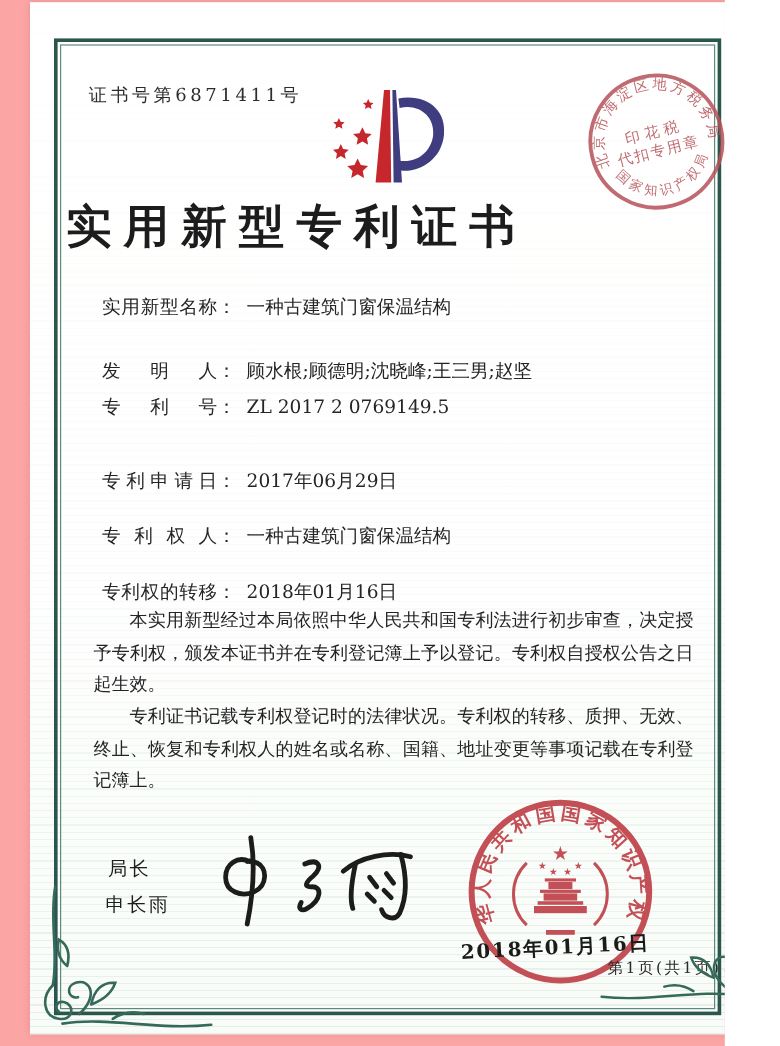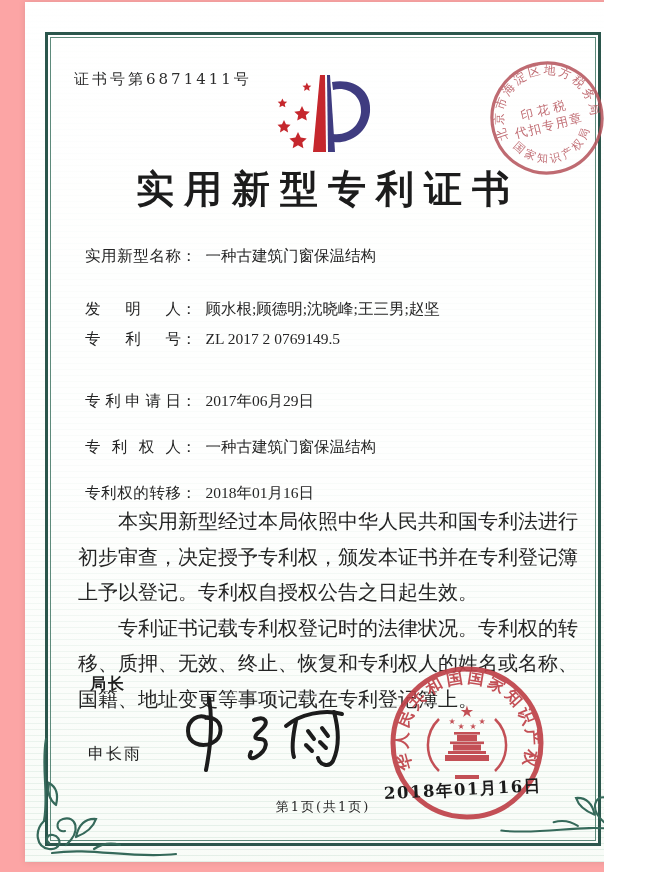--- a/index.html
+++ b/index.html
@@ -25,44 +25,44 @@
     content:"";position:absolute;inset:2px;border:1px solid #5d8a7b;
   }
   .cert-number{
     position:absolute;left:74px;top:70px;
     font-size:15px;letter-spacing:3px;color:#2c2c2c;
   }
   .logo{position:absolute;left:256px;top:72px;}
   .tax-stamp{position:absolute;left:487px;top:58px;transform:rotate(-14deg);opacity:.85;}
   .title{
     position:absolute;left:45px;top:164px;width:556px;
-    text-align:center;font-size:38px;font-weight:bold;color:#1c1c1c;
+    text-align:left;font-size:38px;font-weight:bold;color:#1c1c1c;
     letter-spacing:10px;text-indent:10px;
   }
   .fields{position:absolute;left:85px;top:0;width:500px;}
-  .field{position:absolute;left:0;font-size:15.5px;white-space:nowrap;color:#252525;font-family:Liberation Serif, serif;}
+  .field{position:absolute;left:0;font-size:15.5px;white-space:nowrap;color:#252525;}
   .f0{top:246px}.f1{top:299px}.f2{top:329px}.f3{top:391px}.f4{top:437px}.f5{top:483px}
   .flabel{display:inline-block;width:96px;text-align:justify;text-align-last:justify;}
   .fcolon{display:inline-block;margin-right:9px;}
   .paragraphs{
     position:absolute;left:78px;top:504px;width:500px;
-    font-size:20px;line-height:1.78;text-align:justify;color:#242424;
+    font-size:15px;line-height:1.78;text-align:justify;color:#242424;
   }
   .paragraphs p{margin:0;text-indent:2em;}
-  .signer-title{position:absolute;left:90px;top:674px;font-size:16px;letter-spacing:2px;color:#1e1e1e;font-weight:bold;}
+  .signer-title{position:absolute;left:90px;top:714px;font-size:16px;letter-spacing:2px;color:#1e1e1e;}
   .signer-name{position:absolute;left:88px;top:744px;font-size:16px;letter-spacing:2px;color:#1e1e1e;text-align:center;}
   .signature{position:absolute;left:168px;top:690px;}
   .seal{position:absolute;left:388px;top:664px;opacity:.92;}
   .seal-date{
     position:absolute;left:384px;top:779px;
     font-size:16.5px;font-weight:bold;letter-spacing:1.5px;color:#1b1b1b;
     transform:rotate(-3deg);white-space:nowrap;
   }
   .footer{
-    position:absolute;left:45px;top:798px;width:556px;text-align:center;
+    position:absolute;left:45px;top:798px;width:556px;text-align:right;
     font-size:13px;letter-spacing:2px;color:#2a2a2a;
   }
   .flourish{position:absolute;}
   .flourish-left{left:36px;top:733px;}
   .flourish-right{left:492px;top:708px;transform:scaleX(-1);}
   svg text{font-family:"DejaVu Serif","Liberation Serif",serif;}
 </style>
 </head>
 <body>
 

